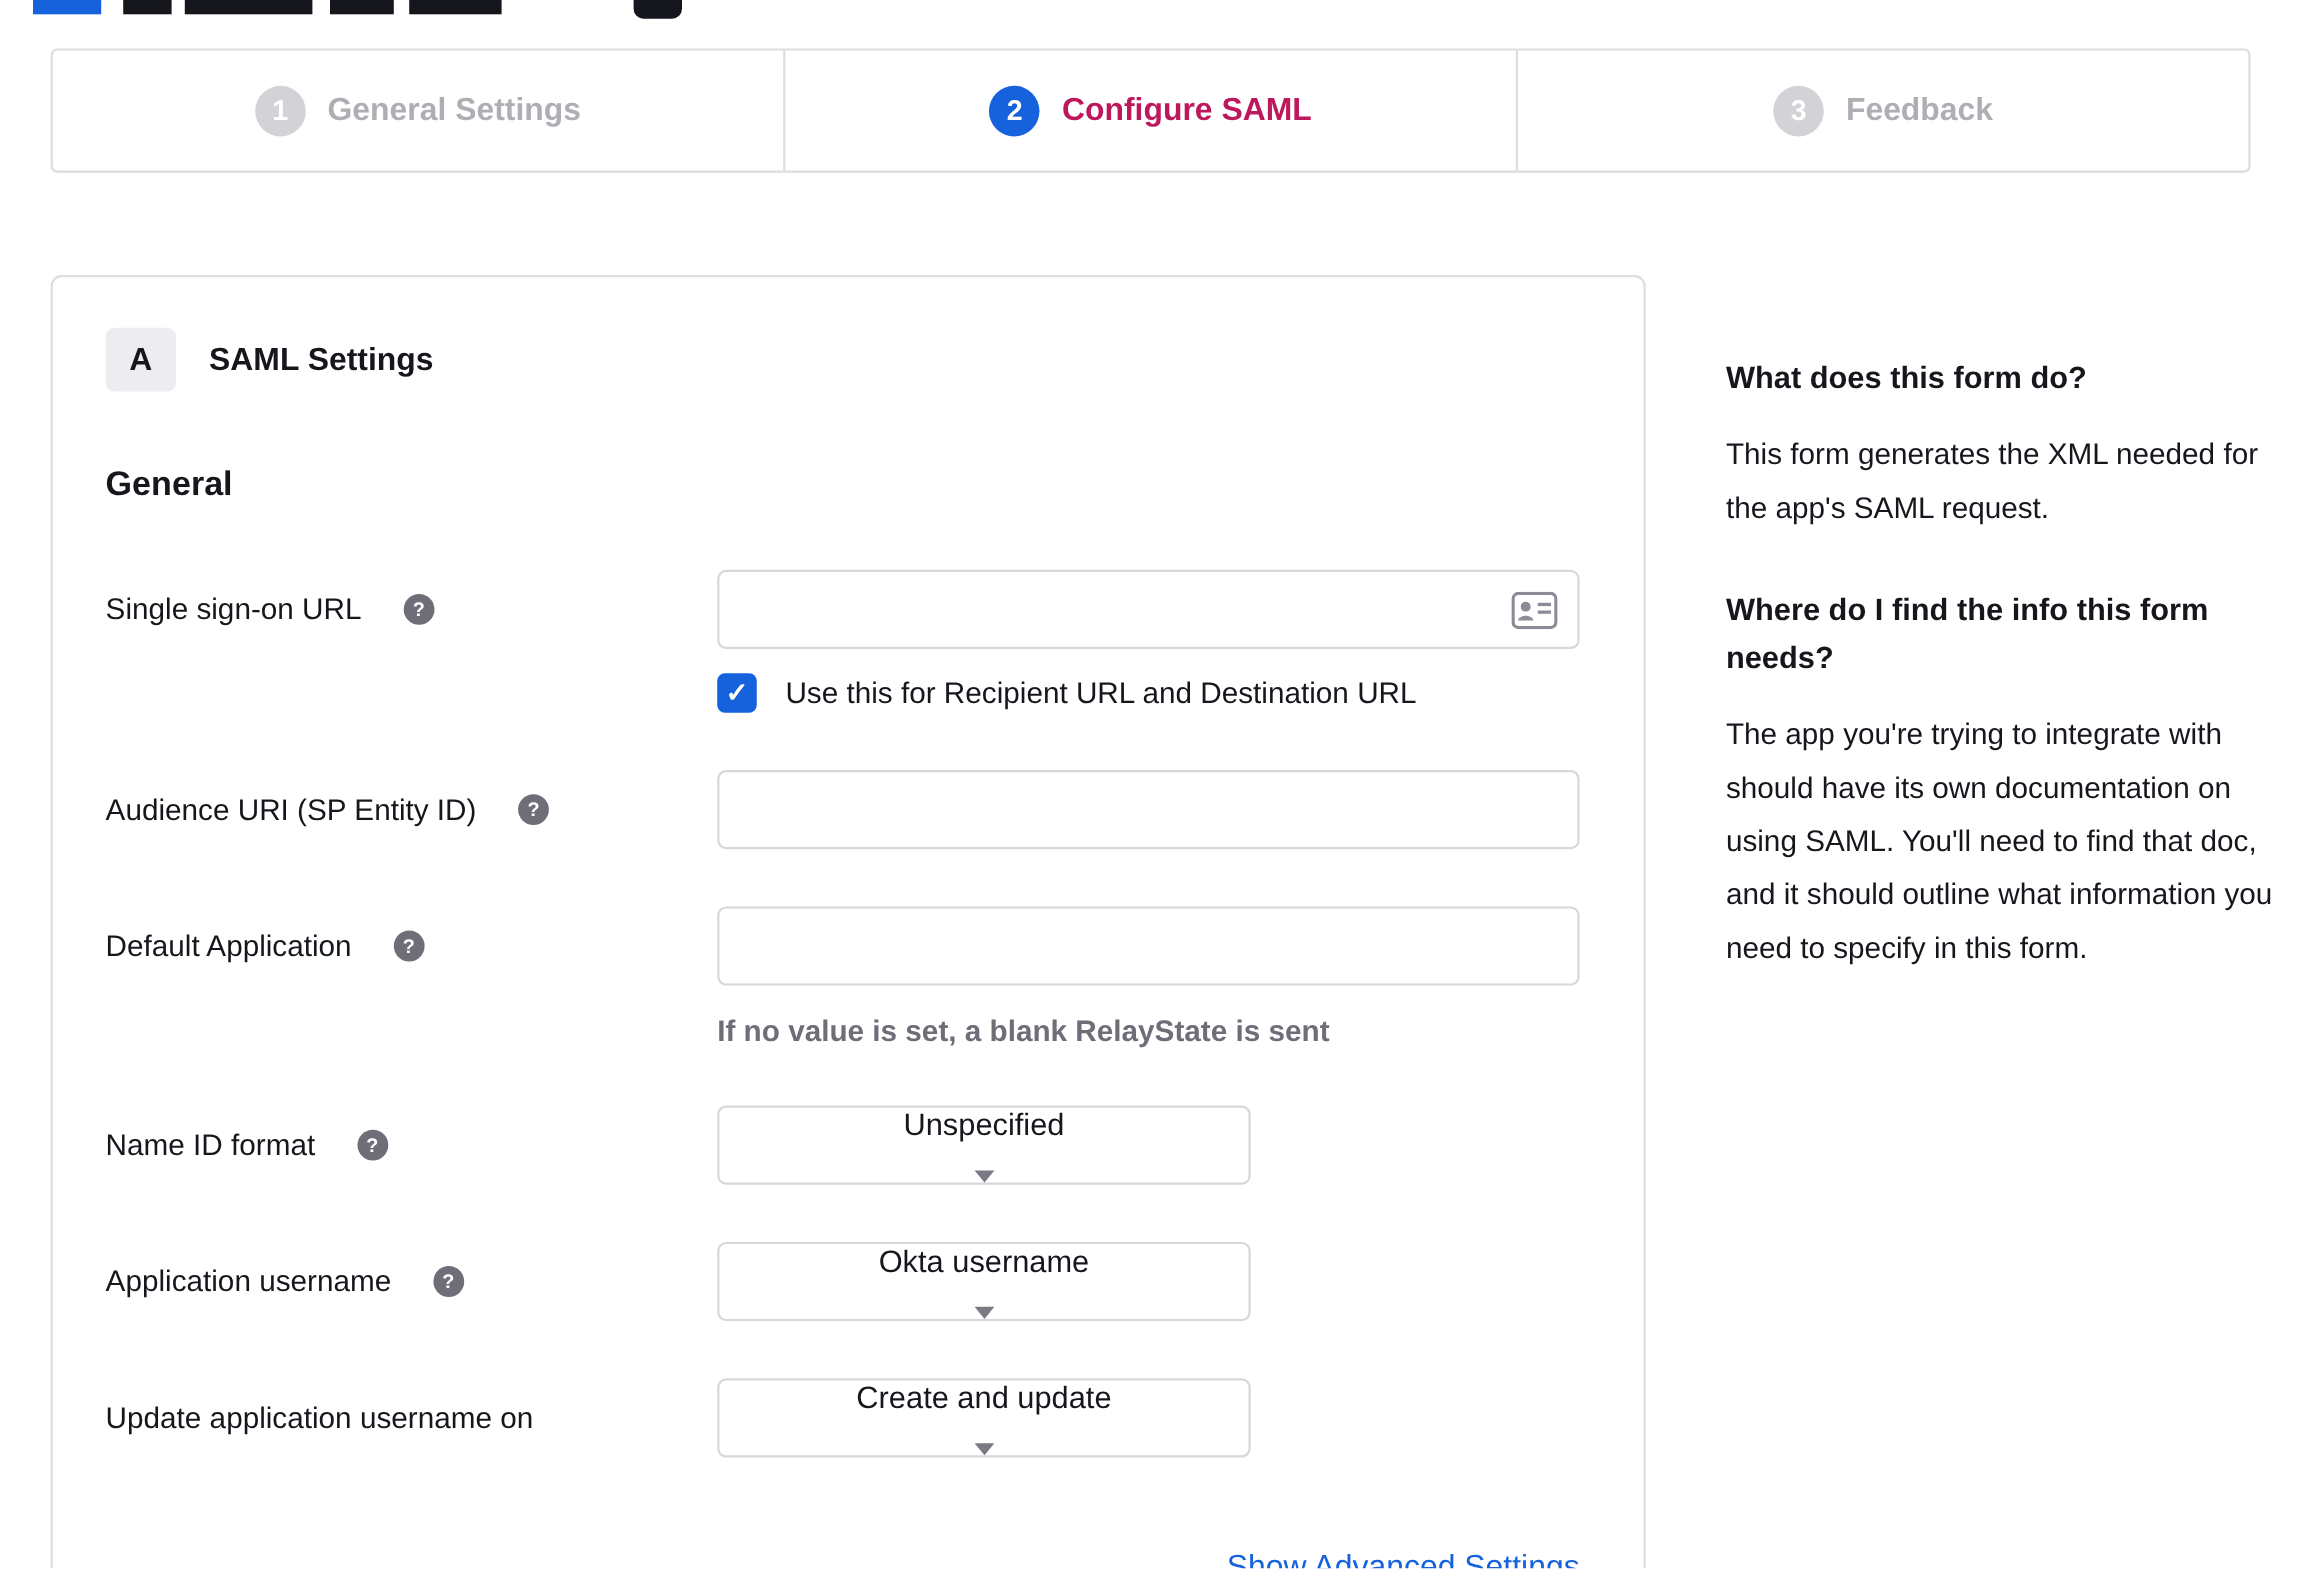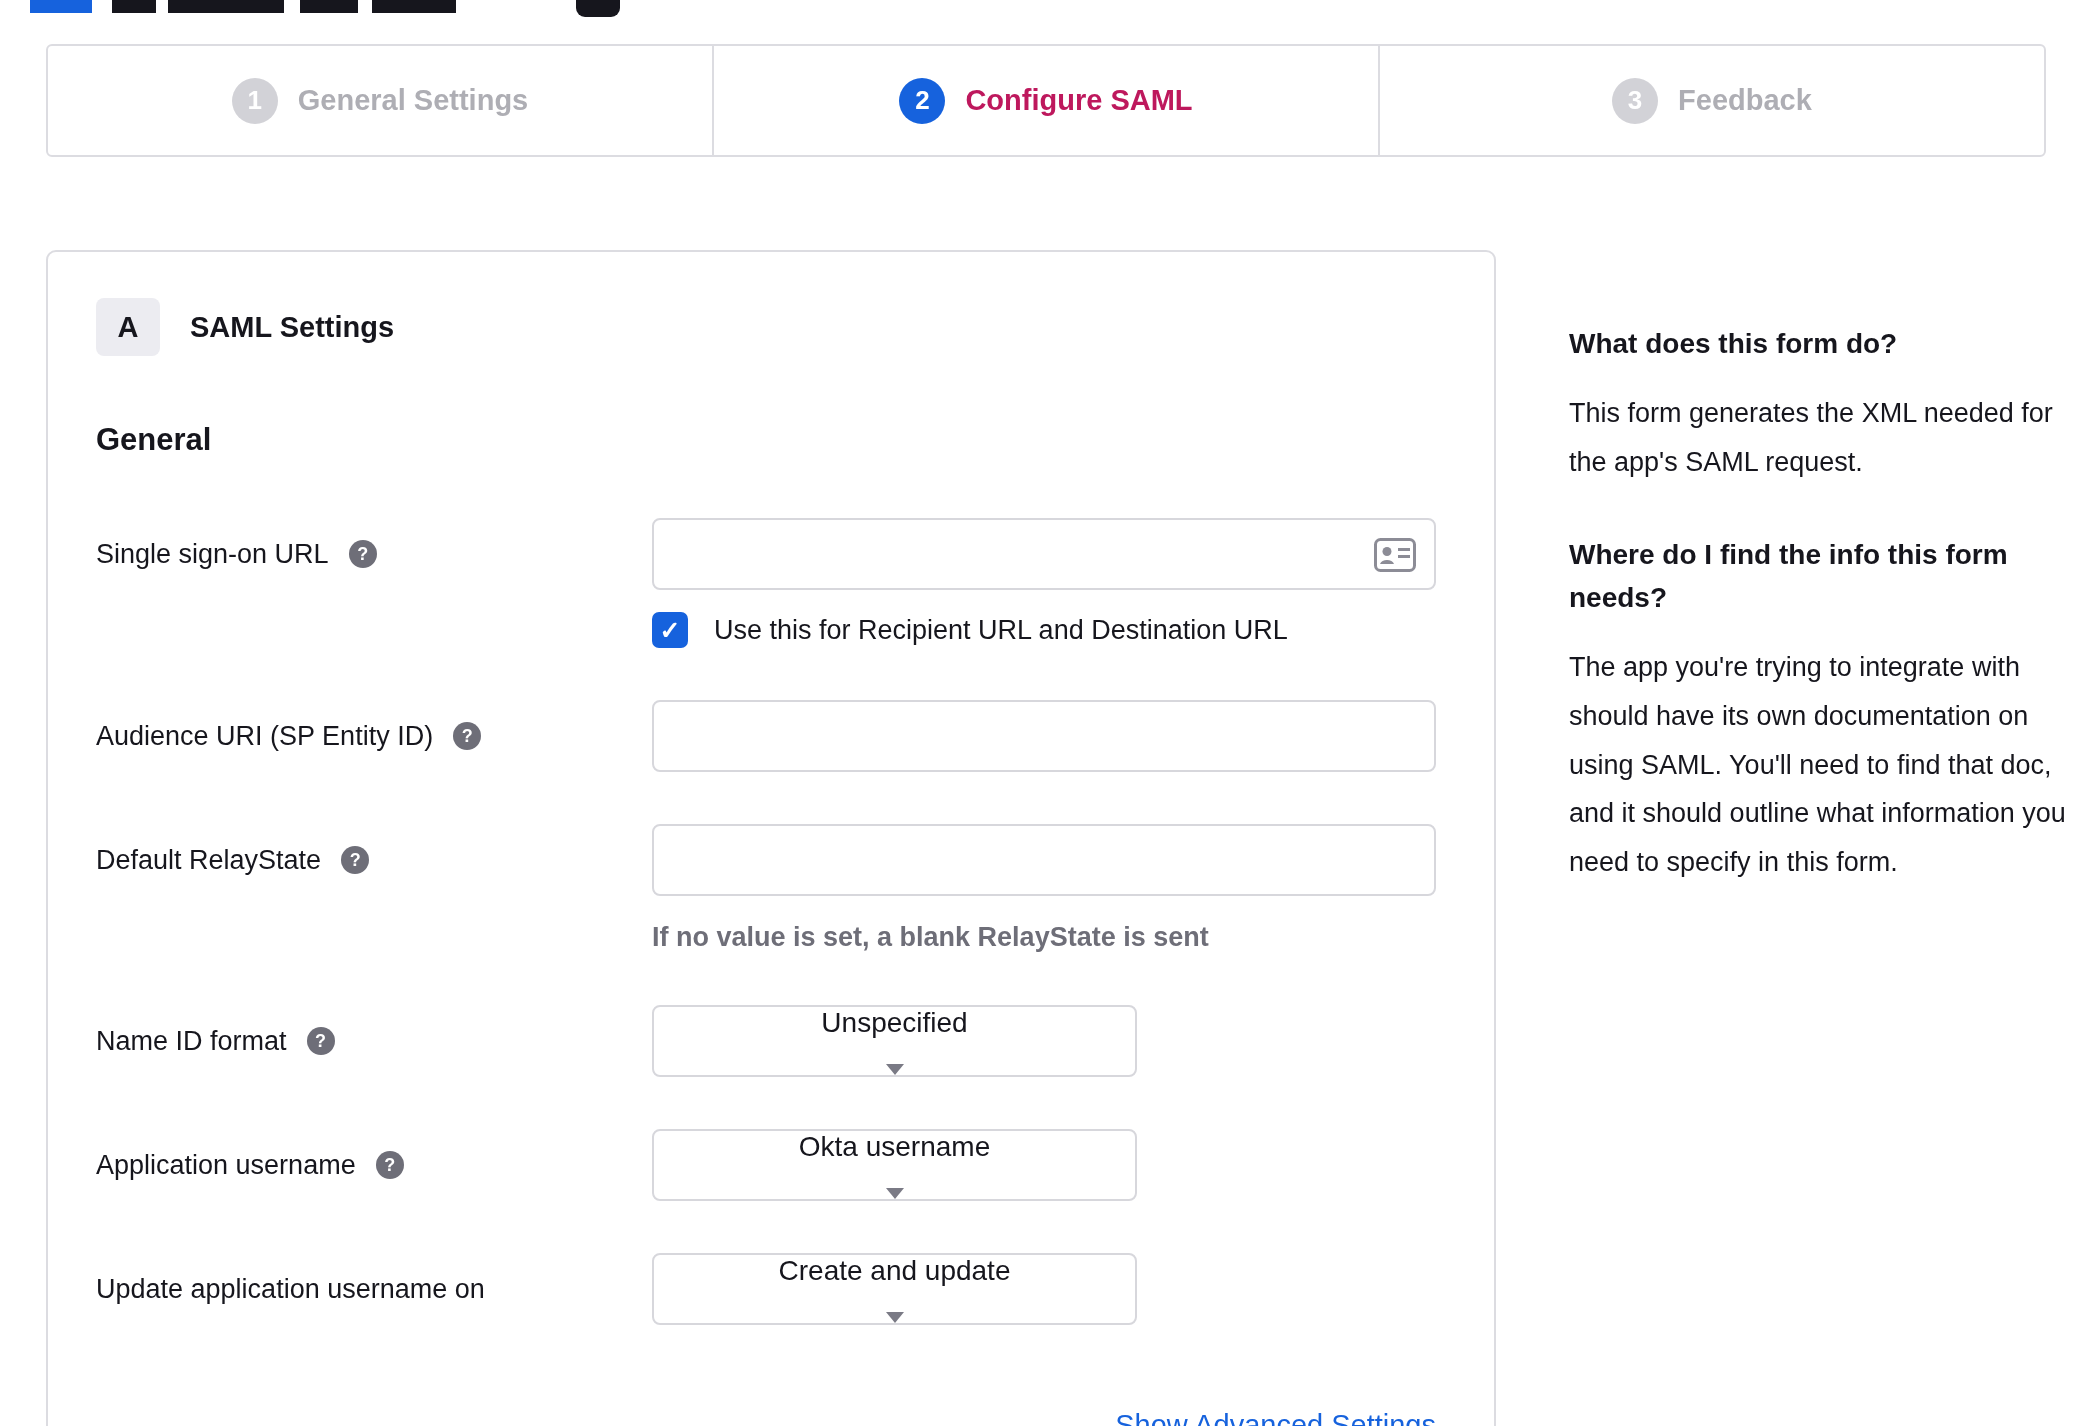--- a/index.html
+++ b/index.html
@@ -44,21 +44,21 @@
     display:flex; align-items:center; justify-content:center;
     font-weight:bold; font-size:29px; color:#16161d;
   }
   .card-title { font-size:29px; font-weight:bold; }
   .group-title { font-size:31px; font-weight:bold; margin-top:66px; }
 
   .form { margin-top:60px; }
   .row { display:flex; align-items:flex-start; margin-bottom:52px; }
   .label-cell {
     width:556px; min-height:72px; flex-shrink:0;
-    display:flex; align-items:center; gap:20px;
+    display:flex; align-items:center; gap:38px;
   }
   .field-label { font-size:27px; color:#16161d; }
   .help {
     width:28px; height:28px; border-radius:50%; background:#6e6e78;
     color:#fff; font-size:18px; font-weight:bold; flex-shrink:0;
     display:flex; align-items:center; justify-content:center; cursor:pointer;
   }
 
   .text-input { position:relative; width:784px; }
   .text-input input {
@@ -167,21 +167,21 @@
         </div>
         <div>
           <div class="text-input">
             <input type="text" readonly="" value="" style="">
           </div>
         </div>
       </div>
 
       <div class="row">
         <div class="label-cell">
-          <span class="field-label">Default RelayState</span>
+          <span class="field-label">Default Application</span>
           <span class="help">?</span>
         </div>
         <div>
           <div class="text-input">
             <input type="text" readonly="" value="" style="">
           </div>
           <div class="hint">If no value is set, a blank RelayState is sent</div>
         </div>
       </div>
 

